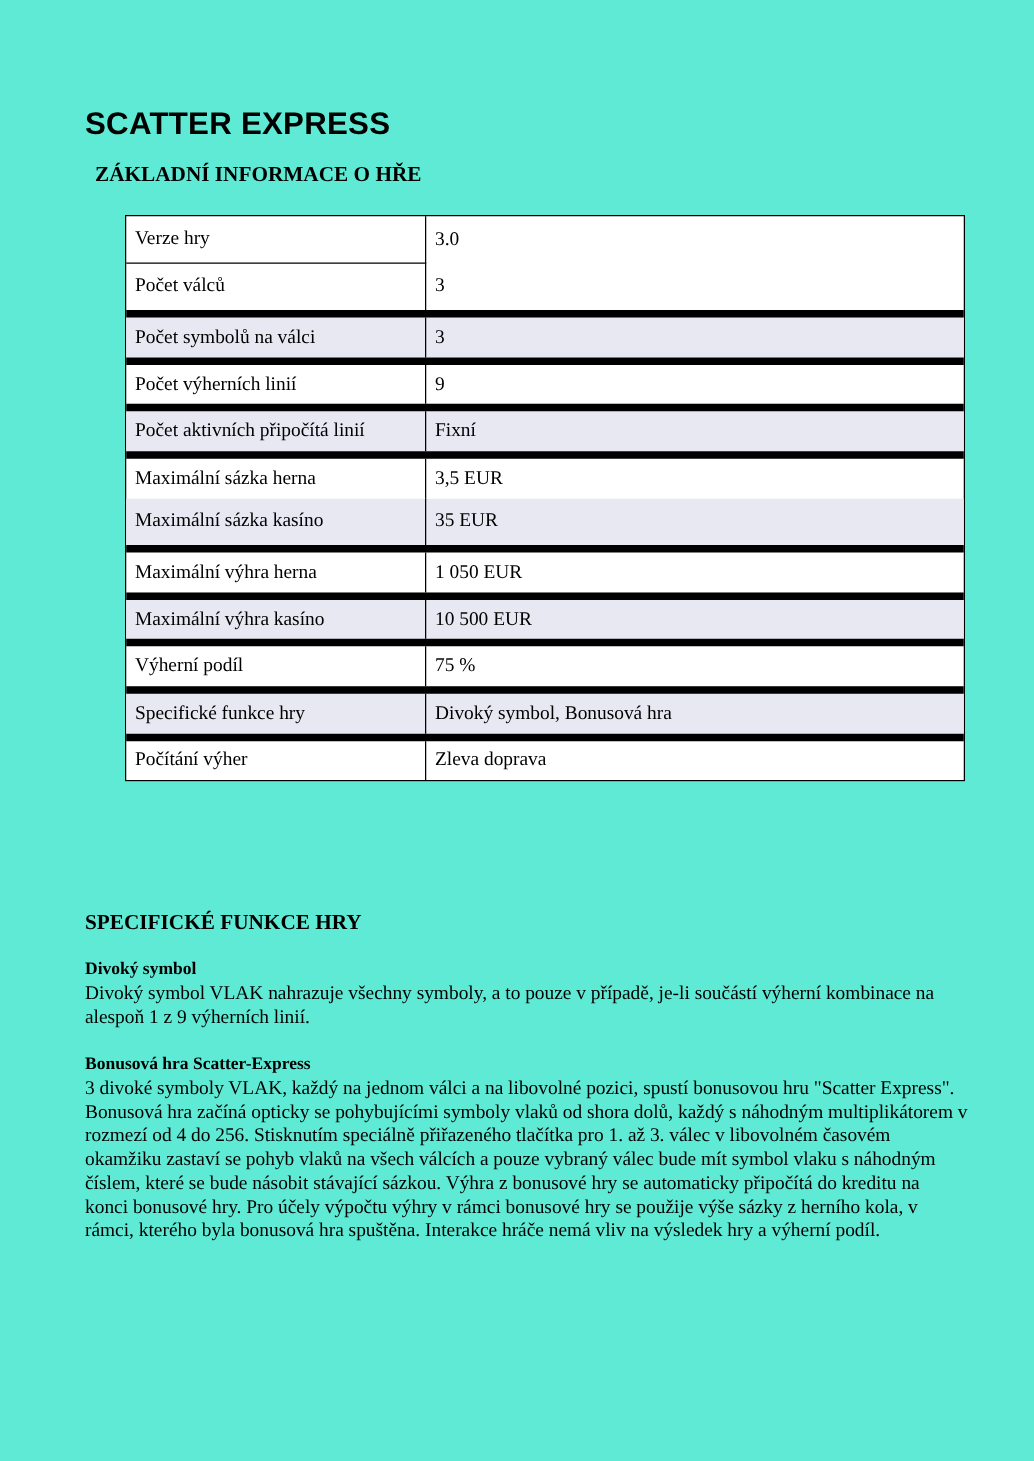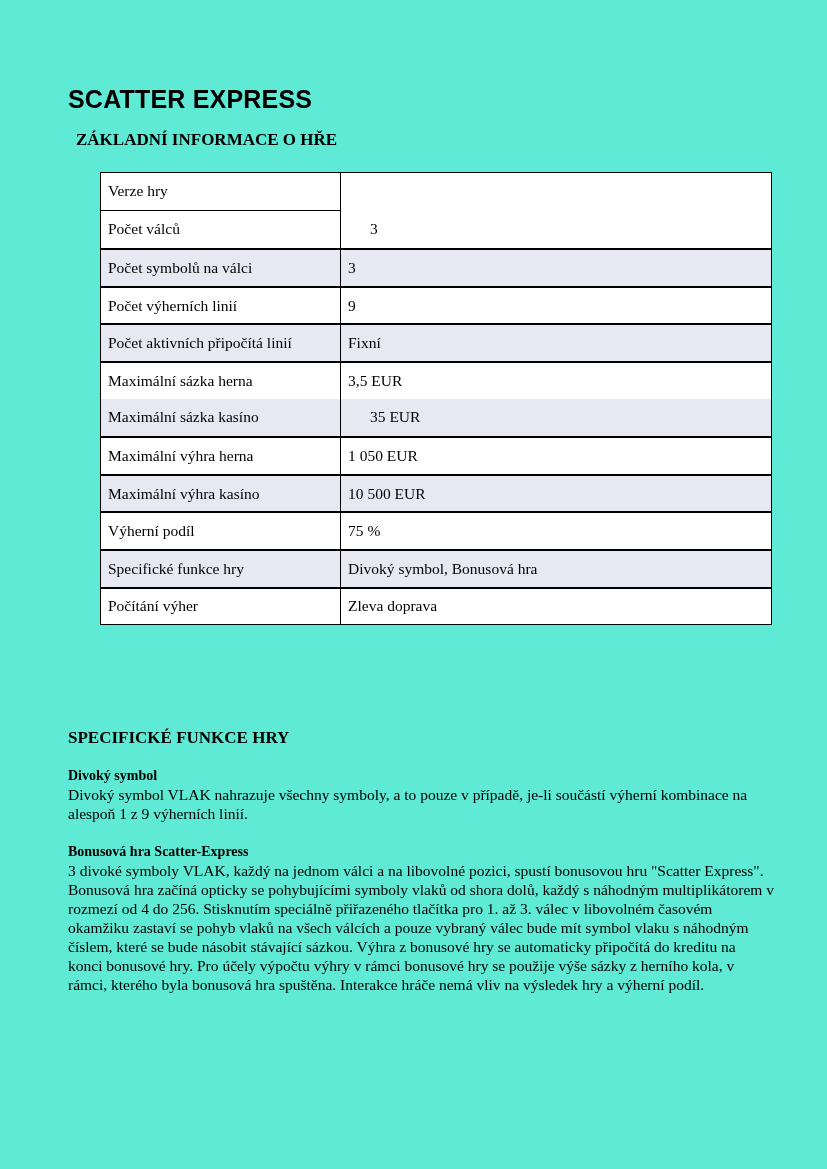--- a/index.html
+++ b/index.html
@@ -39,26 +39,26 @@
     position: absolute;
     left: 100px;
     top: 172px;
     width: 672px;
     border: 1px solid #000000;
     background: #ffffff;
   }
   .t-row {
     display: flex;
     height: 37.6px;
-    border-top: 2px solid #000000;
+    border-top: 6px solid #000000;
     font-size: 15.5px;
   }
   .t-row:first-child,
   .t-row:nth-child(2),
-  .t-row:nth-child(7) { border-top: none; gap: 22px; }
+  .t-row:nth-child(7) { border-top: none; }
   .t-row.shaded { background: #E7E8F2; }
   .cell-label {
     width: 240px;
     min-width: 240px;
     height: 100%;
     padding-left: 7px;
     padding-right: 4px;
     border-right: 1px solid #000000;
     display: flex;
     align-items: center;
@@ -89,20 +89,21 @@
 
 <div class="page">
 
   <h1 class="doc-title">SCATTER EXPRESS</h1>
 
   <h2 class="section-heading subtitle-heading">ZÁKLADNÍ INFORMACE O HŘE</h2>
 
   <div class="info-table">
   <div class="t-row">
     <div class="cell-label">Verze hry</div>
+    <div class="cell-value">3.0</div>
   </div>
 
   <div class="t-row">
     <div class="cell-label">Počet válců</div>
     <div class="cell-value">3</div>
   </div>
 
   <div class="t-row shaded">
     <div class="cell-label">Počet symbolů na válci</div>
     <div class="cell-value">3</div>

